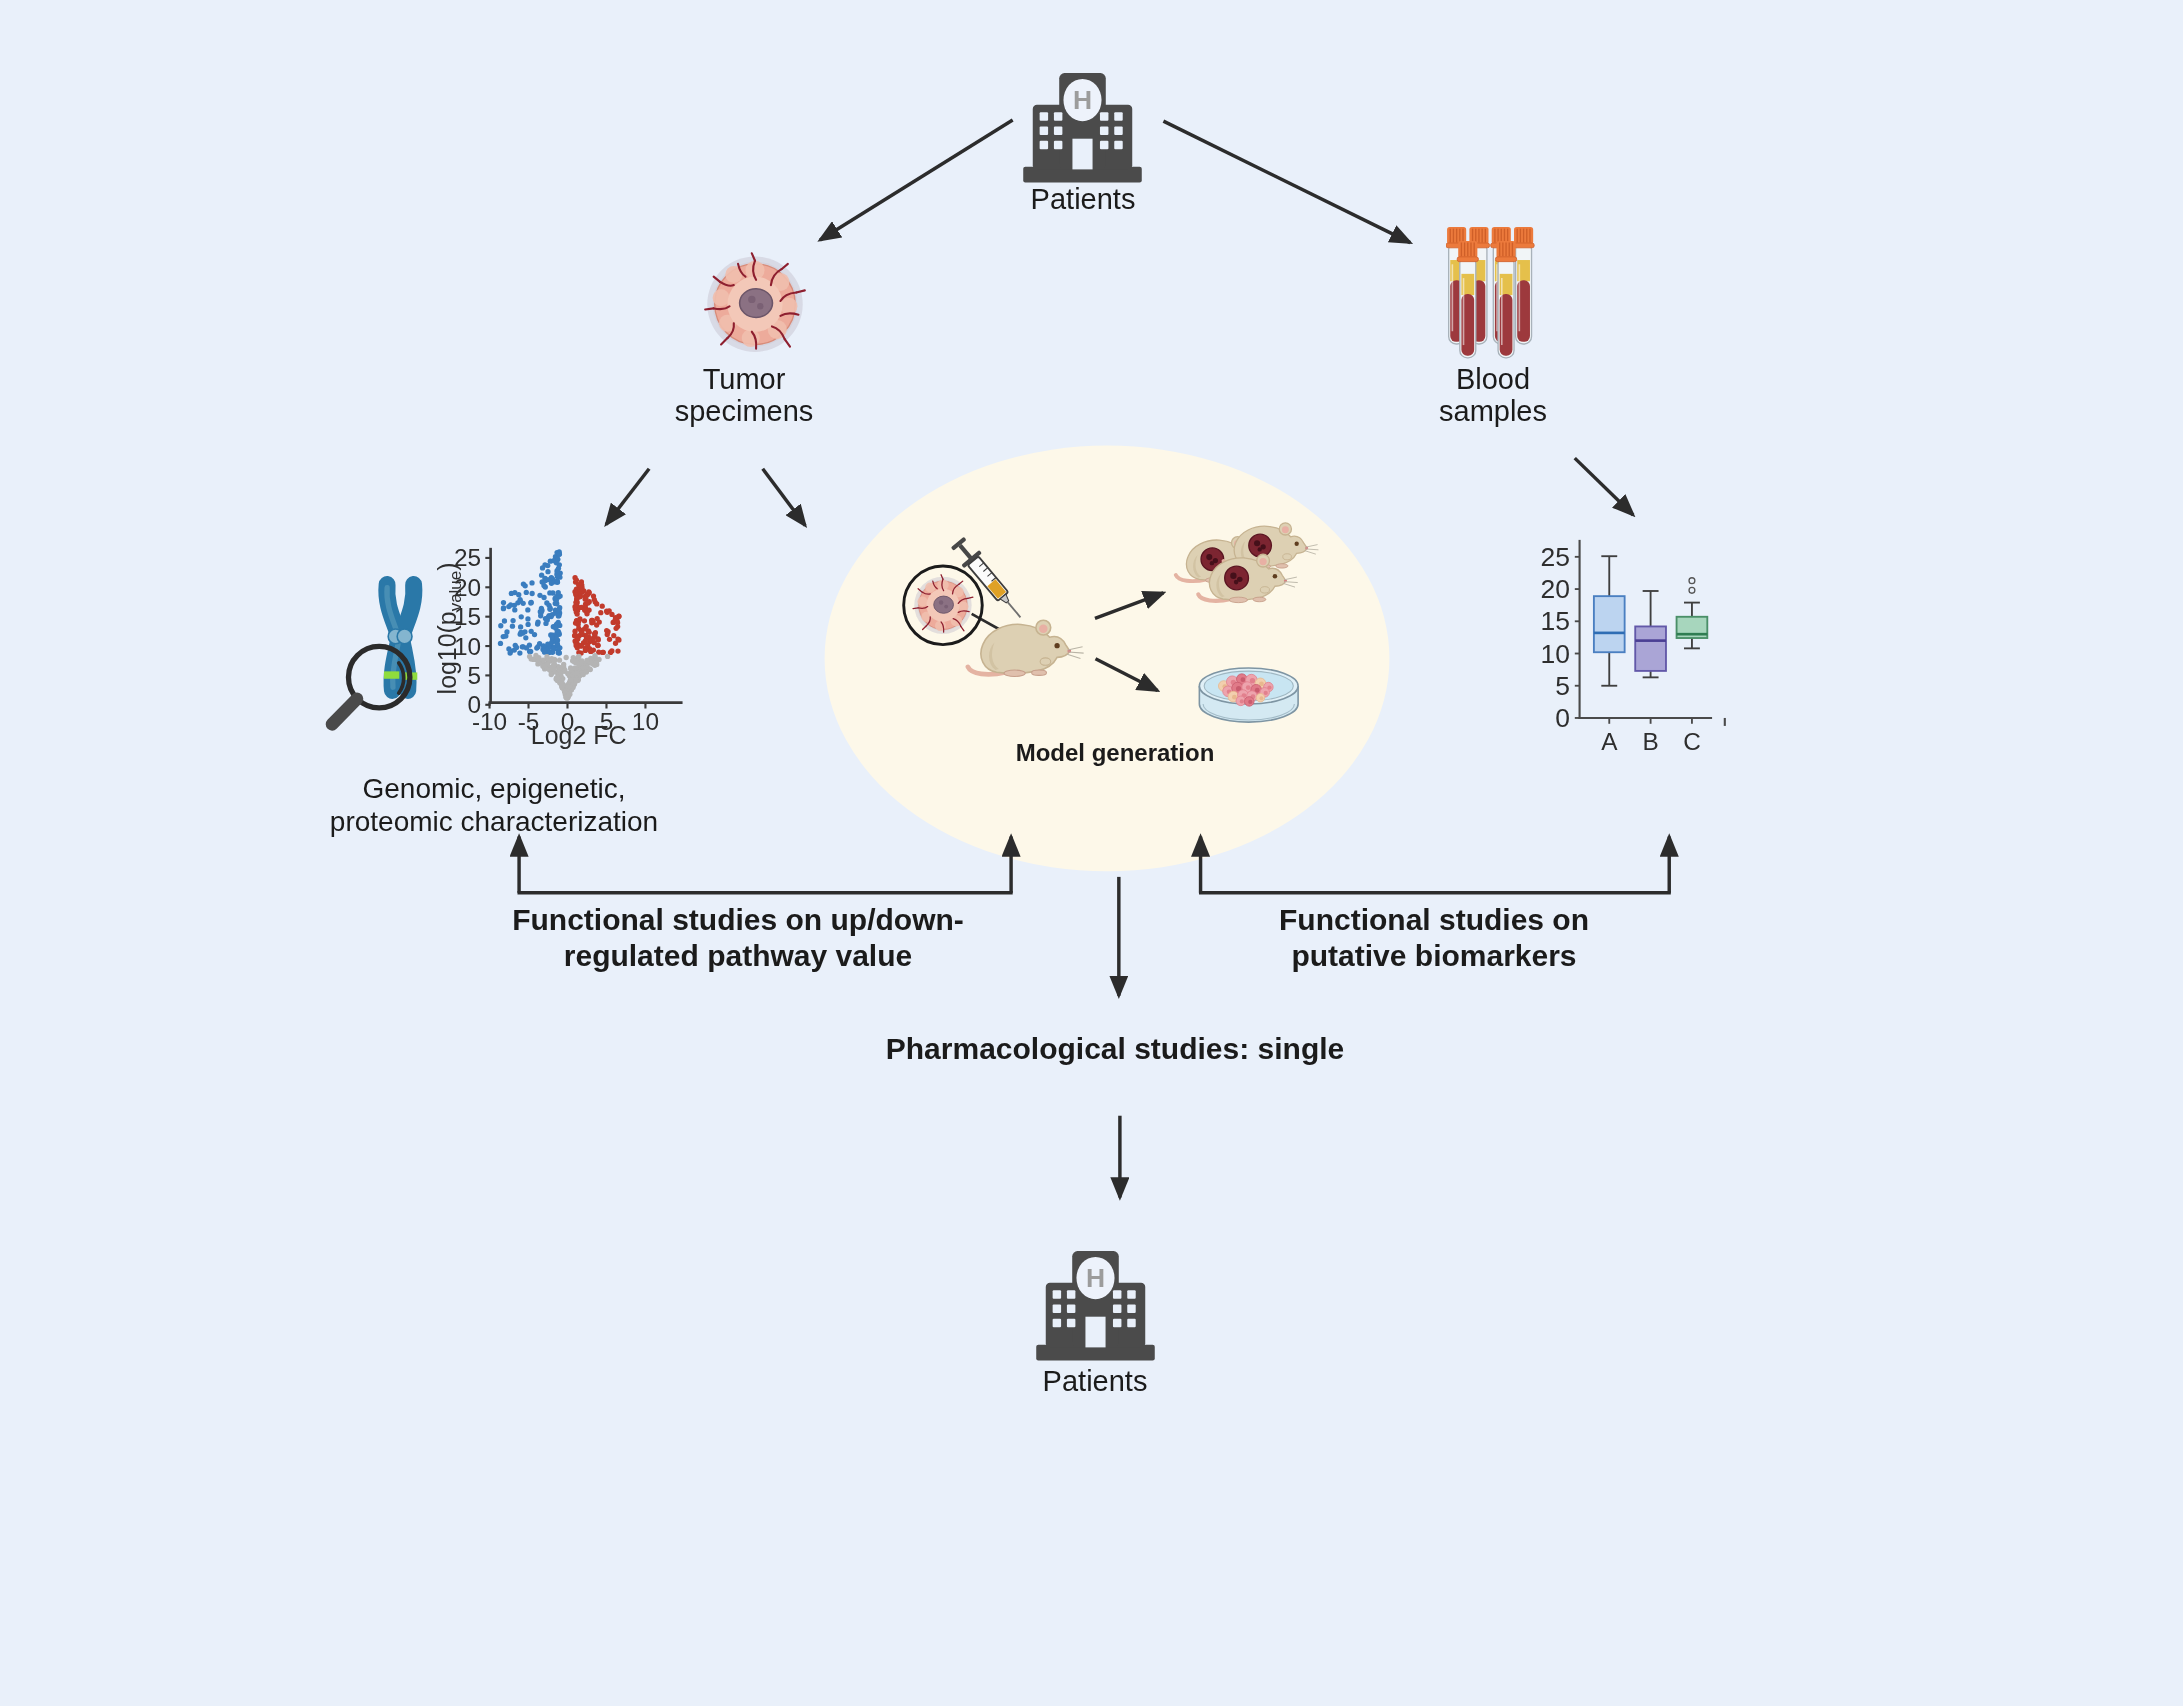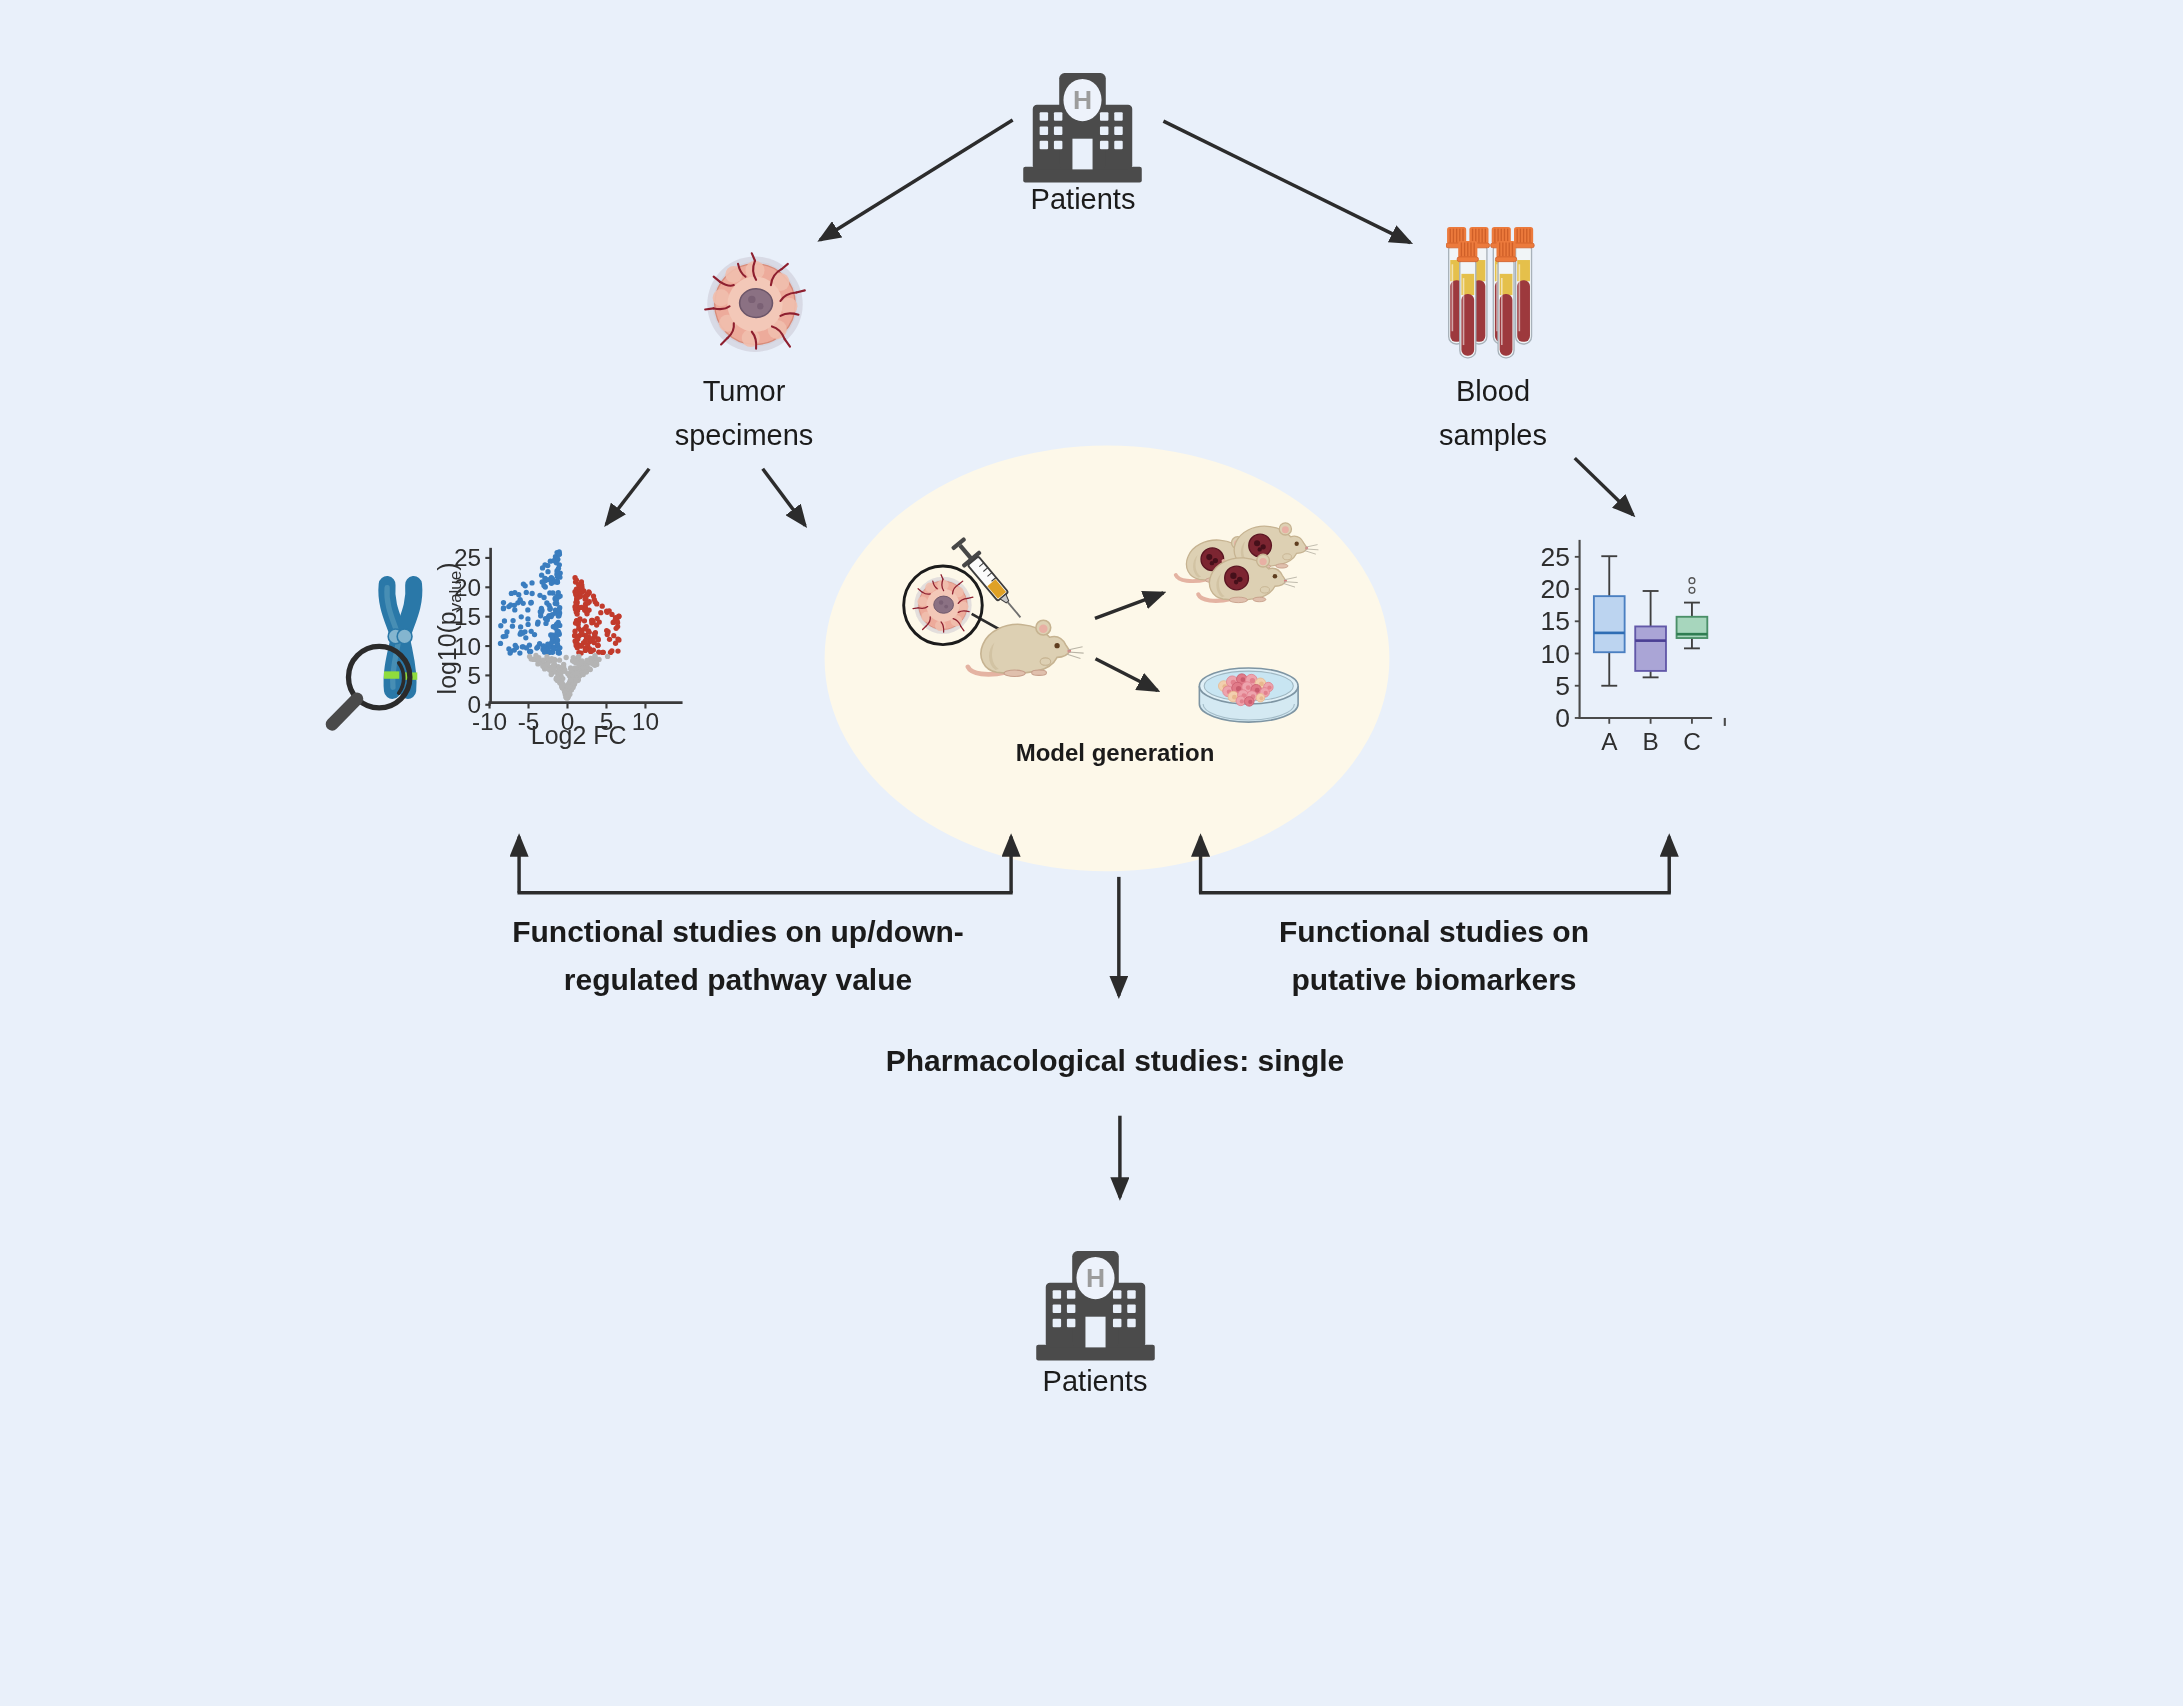--- a/index.html
+++ b/index.html
@@ -8,21 +8,21 @@
     --tube-cap:#ec7a3c; --tube-cap-dark:#cf5f28; --tube-serum:#e5c04b; --tube-blood:#9d393d;
     --chromosome:#2a78a8; --chromosome-band:#8fdc3d; --centromere:#84b5cf;
     --mouse-body:#ddd0b3; --mouse-stroke:#c6b391; --mouse-ear:#e8b0a4; --mouse-tumor:#7c2531;
   }
   html,body{margin:0;padding:0;background:var(--background);}
   #stage{position:relative;width:2049px;height:1706px;background:var(--background);
          font-family:"Liberation Sans",sans-serif;color:var(--ink);overflow:hidden;}
   .abs{position:absolute;}
   .lbl{position:absolute;transform:translateX(-50%);text-align:center;white-space:nowrap;
        color:var(--ink);line-height:1.12;}
-  .lbl span{display:block;margin-top:12px;}
+  .lbl span{display:block;}
   .f-plain{font-size:29px;}
   .f-small{font-size:28px;line-height:1.17;}
   .f-bold{font-size:30px;font-weight:bold;line-height:1.21;}
   .f-model{font-size:24px;font-weight:bold;}
   svg{display:block;}
   .hsp{fill:var(--hospital);}
   .hwin{fill:var(--background);}
   .h-letter{font-family:"Liberation Sans",sans-serif;font-size:50px;font-weight:bold;
             fill:var(--hospital-h);text-anchor:middle;}
   .arrowline{stroke:var(--arrow);stroke-width:6.5;fill:none;}
@@ -790,20 +790,24 @@
       <text x="375.5" y="372" text-anchor="middle" font-size="46" class="tick-text">-5</text>
       <line x1="449" y1="320" x2="449" y2="331" stroke="#3a3a3a" stroke-width="4"></line>
       <text x="449" y="372" text-anchor="middle" font-size="46" class="tick-text">0</text>
       <line x1="522.5" y1="320" x2="522.5" y2="331" stroke="#3a3a3a" stroke-width="4"></line>
       <text x="522.5" y="372" text-anchor="middle" font-size="46" class="tick-text">5</text>
       <line x1="596" y1="320" x2="596" y2="331" stroke="#3a3a3a" stroke-width="4"></line>
       <text x="596" y="372" text-anchor="middle" font-size="46" class="tick-text">10</text>
       <text x="470" y="398" text-anchor="middle" font-size="47" class="tick-text">Log2 FC</text>
       <text x="238" y="180" text-anchor="middle" font-size="47" class="tick-text" transform="rotate(-90 238 180)"><tspan>log10(p</tspan><tspan font-size="32" dy="10">value</tspan><tspan font-size="47" dy="-10">)</tspan></text>
     </svg>
+  <div class="lbl f-small" style="left:494px;top:773px">
+    <span>Genomic, epigenetic,</span>
+    <span>proteomic characterization</span>
+  </div>
 
   <svg class="abs" style="left:823px;top:445px" width="568" height="430" viewBox="0 0 1070 810">
     <ellipse cx="535" cy="402" rx="532" ry="401" fill="var(--ellipse-fill)"></ellipse>
     <line x1="280" y1="318" x2="348" y2="356" stroke="#2c2c2c" stroke-width="5"></line>
     <circle cx="226" cy="302" r="74" fill="none" stroke="#1b1b1b" stroke-width="5.5"></circle>
     <g transform="translate(226,302) scale(0.6) translate(-100,-100)">
       <use href="#tumor-blob"></use>
     </g>
     <g transform="translate(265,300)">
       <use href="#mouse-shape"></use>

